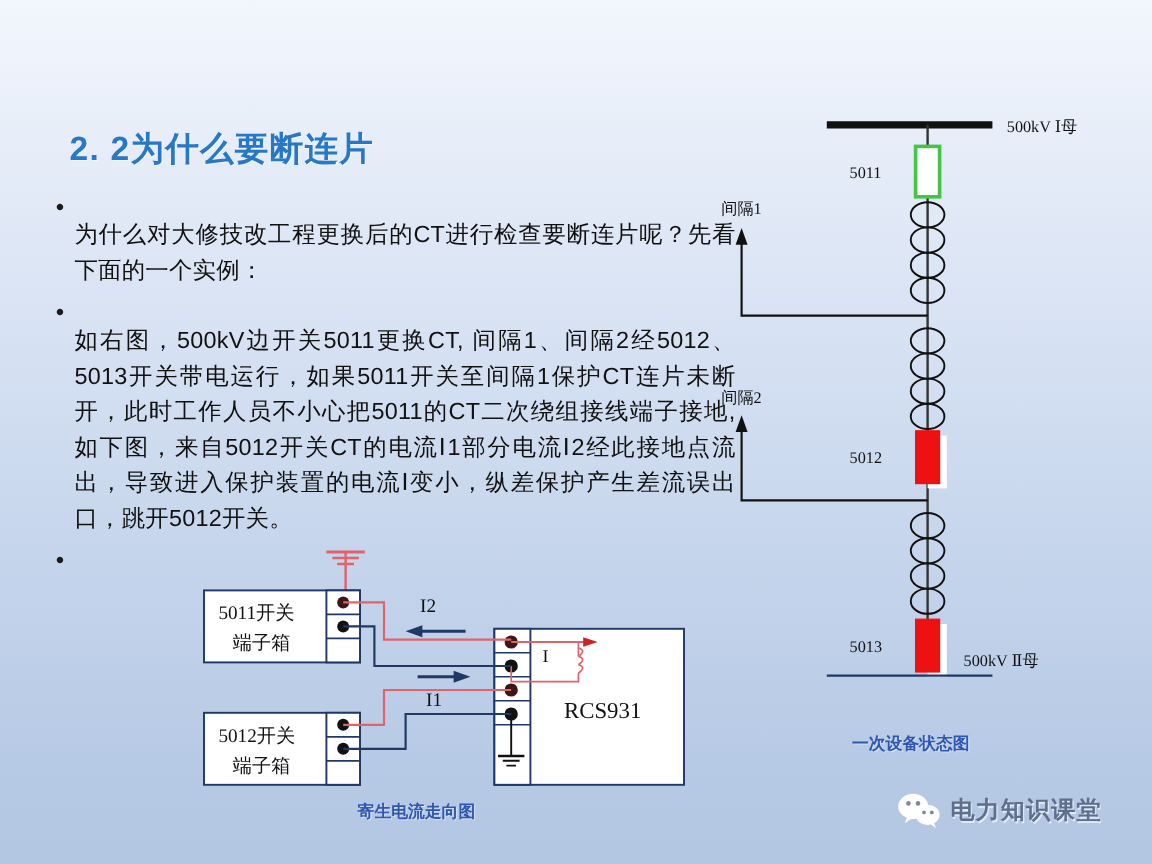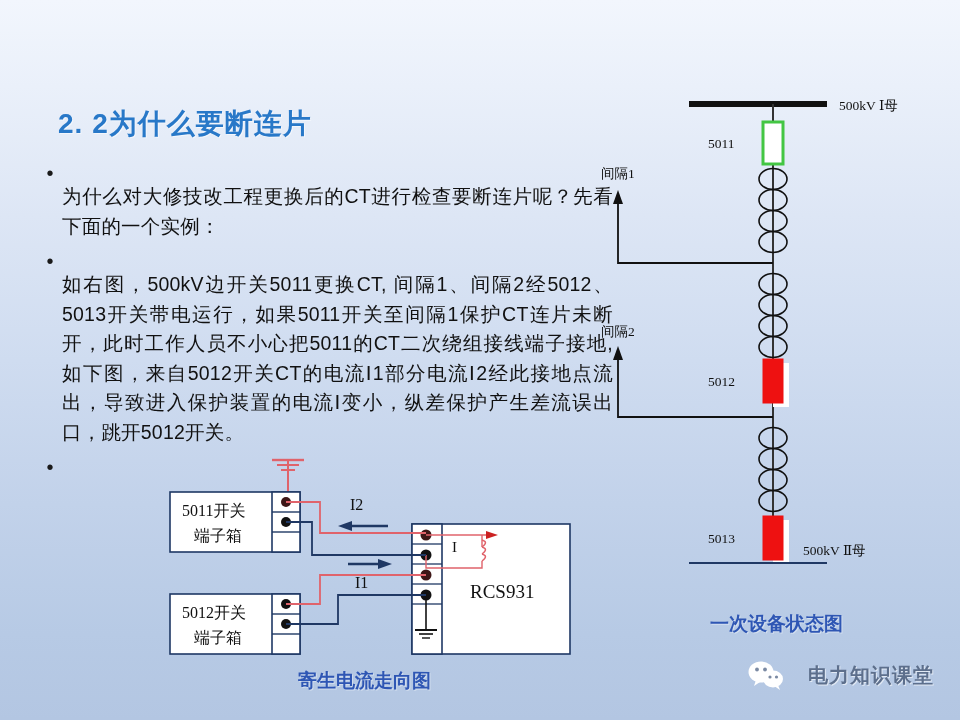--- a/index.html
+++ b/index.html
@@ -27,26 +27,26 @@
     font-size:20px;line-height:30px;color:#1a1a1a;
   }
   .bullet .txt{
     font-size:19.5px;line-height:29.5px;color:#111;
     letter-spacing:.2px;text-align:justify;margin-top:24px;
   }
 
   
   .svgbox{position:absolute;}
   .cap{
-    position:absolute;font-size:19px;font-weight:bold;color:#2e56b4;
+    position:absolute;font-size:14px;font-weight:bold;color:#2e56b4;
     white-space:nowrap;text-shadow:1px 1px 0 rgba(255,255,255,.4);
   }
 
   
-  .wm{position:absolute;left:748px;top:660px;display:flex;align-items:center;gap:24px;}
+  .wm{position:absolute;left:748px;top:660px;display:flex;align-items:center;gap:8px;}
   .wm .wmtext{
     font-size:20px;color:#5d6f8c;font-weight:bold;letter-spacing:1px;
     text-shadow:1px 1px 0 rgba(255,255,255,.6);
   }
 </style>
 </head>
 <body>
 
 <div id="slide">
 

